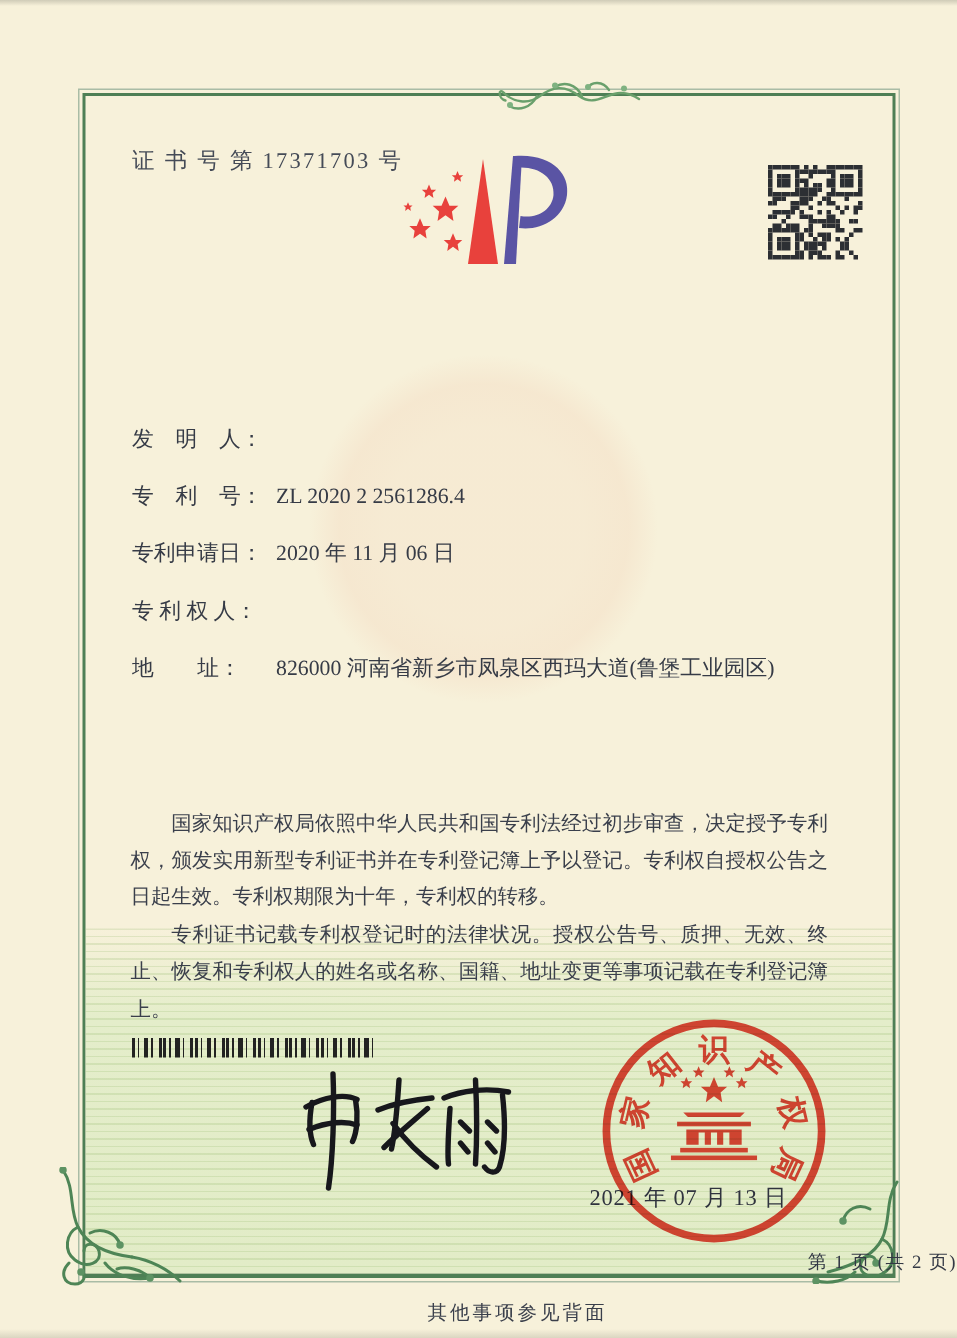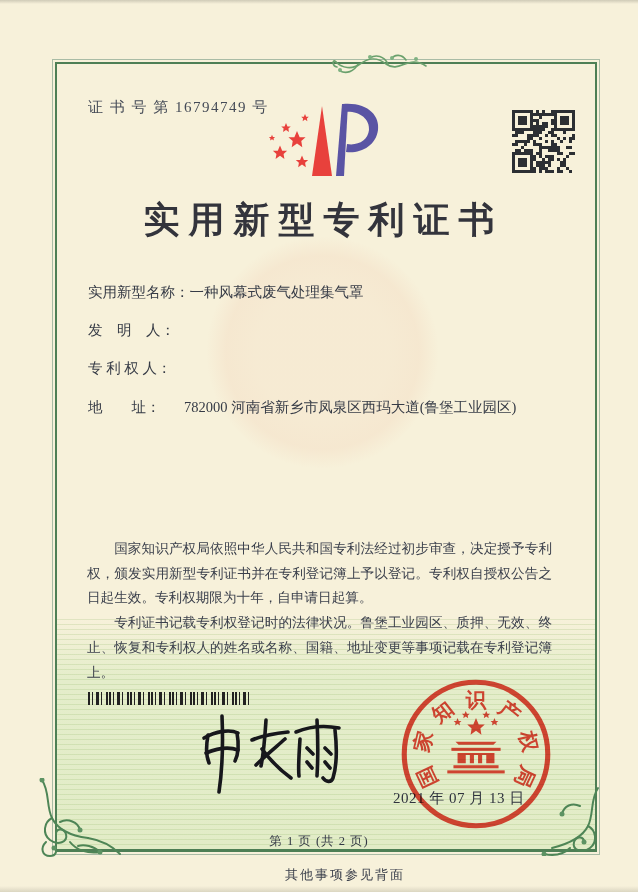--- a/index.html
+++ b/index.html
@@ -90,21 +90,21 @@
   .signature { position:absolute; left: 196px; top: 710px; }
 
   .seal-date {
     position:absolute; left: 393px; top: 789px; font-size: 15px;
     color: #2f333e; letter-spacing: .5px; z-index: 3;
   }
   .seal { position:absolute; left: 394px; top: 674px; z-index: 4;
           mix-blend-mode: multiply; opacity: .92; }
 
   .page-info {
-    position:absolute; left: 0; top: 833px; width: 638px; text-align: center;
+    position:absolute; left: 0; top: 833px; width: 638px; text-align: right;
     font-size: 12.5px; color: #333845; letter-spacing: 1px; z-index: 5;
   }
   .back-note {
     position:absolute; left: 0; top: 866px; width: 690px; text-align: center;
     font-size: 13px; color: #3a3f4b; letter-spacing: 2px; z-index: 10;
   }
 
   .ornament { position: absolute; }
 </style>
 </head>
@@ -158,21 +158,21 @@
       <path d="M40,62 C34,68 24,70 14,68"></path>
       <path d="M50,20 C42,16 34,20 32,28"></path>
     </g>
     <g fill="#5d9363">
       <circle cx="54" cy="56" r="2.5"></circle>
         <circle cx="32" cy="28" r="2.5"></circle>
         <circle cx="14" cy="68" r="2.5"></circle>
     </g>
   </svg>
 
-  <div class="cert-no">证 书 号 第 16794749 号</div>
+  <div class="cert-no">证 书 号 第 17371703 号</div>
 
   <svg class="logo" width="150" height="100" viewBox="0 0 150 100">
     <defs>
       <path id="st" d="M0,-1 L0.294,-0.309 L0.951,-0.309 L0.476,0.118 L0.588,0.809 L0,0.382 L-0.588,0.809 L-0.476,0.118 L-0.951,-0.309 L-0.294,-0.309 Z"></path>
     </defs>
 
     <polygon points="72,8 82,78 62,78" fill="#e8413c"></polygon>
 
     <path d="M86,78 L92,6 L98,6 L94,78 Z" fill="#5a54a4"></path>
     <path d="M93,6 C118,4 130,18 128,32 C126,48 110,56 96,54 L97,46 C108,48 118,42 119,32 C120,20 108,12 93,14 Z" fill="#5a54a4"></path>
@@ -419,42 +419,45 @@
       <i style="grid-row-start: 21; grid-column-start: 8;"></i>
       <i style="grid-row-start: 21; grid-column-start: 10;"></i>
       <i style="grid-row-start: 21; grid-column-start: 12;"></i>
       <i style="grid-row-start: 21; grid-column-start: 13;"></i>
       <i style="grid-row-start: 21; grid-column-start: 14;"></i>
       <i style="grid-row-start: 21; grid-column-start: 16;"></i>
       <i style="grid-row-start: 21; grid-column-start: 17;"></i>
       <i style="grid-row-start: 21; grid-column-start: 20;"></i>
     </div>
 
-  <div class="title">实用新型专利证书</div>
 
   <div class="fields">
     <div class="field-row">
-      <span class="f-label">实用新型名称：</span>
-      <span class="f-value">一种风幕式废气处理集气罩</span>
+      <span class="f-label">发　明　人：</span>
     </div>
     <div class="field-row">
-      <span class="f-label">发　明　人：</span>
+      <span class="f-label">专　利　号：</span>
+      <span class="f-value">ZL 2020 2 2561286.4</span>
+    </div>
+    <div class="field-row">
+      <span class="f-label">专利申请日：</span>
+      <span class="f-value">2020 年 11 月 06 日</span>
     </div>
     <div class="field-row">
       <span class="f-label">专 利 权 人：</span>
     </div>
     <div class="field-row">
       <span class="f-label">地　　址：</span>
-      <span class="f-value">782000 河南省新乡市凤泉区西玛大道(鲁堡工业园区)</span>
+      <span class="f-value">826000 河南省新乡市凤泉区西玛大道(鲁堡工业园区)</span>
     </div>
   </div>
 
   <div class="paragraphs">
-    <p>国家知识产权局依照中华人民共和国专利法经过初步审查，决定授予专利权，颁发实用新型专利证书并在专利登记簿上予以登记。专利权自授权公告之日起生效。专利权期限为十年，自申请日起算。</p>
-    <p>专利证书记载专利权登记时的法律状况。鲁堡工业园区、质押、无效、终止、恢复和专利权人的姓名或名称、国籍、地址变更等事项记载在专利登记簿上。</p>
+    <p>国家知识产权局依照中华人民共和国专利法经过初步审查，决定授予专利权，颁发实用新型专利证书并在专利登记簿上予以登记。专利权自授权公告之日起生效。专利权期限为十年，专利权的转移。</p>
+    <p>专利证书记载专利权登记时的法律状况。授权公告号、质押、无效、终止、恢复和专利权人的姓名或名称、国籍、地址变更等事项记载在专利登记簿上。</p>
   </div>
 
   <div class="barcode"></div>
 
 
   <svg class="signature" width="150" height="88" viewBox="0 0 150 88">
     <g fill="none" stroke="#17171c" stroke-width="3.6" stroke-linecap="round" stroke-linejoin="round">
       <path d="M8,28 C20,21 34,19 42,23"></path>
       <path d="M10,43 C22,38 34,37 42,40"></path>
       <path d="M12,25 C10,36 10,46 13,53"></path>

